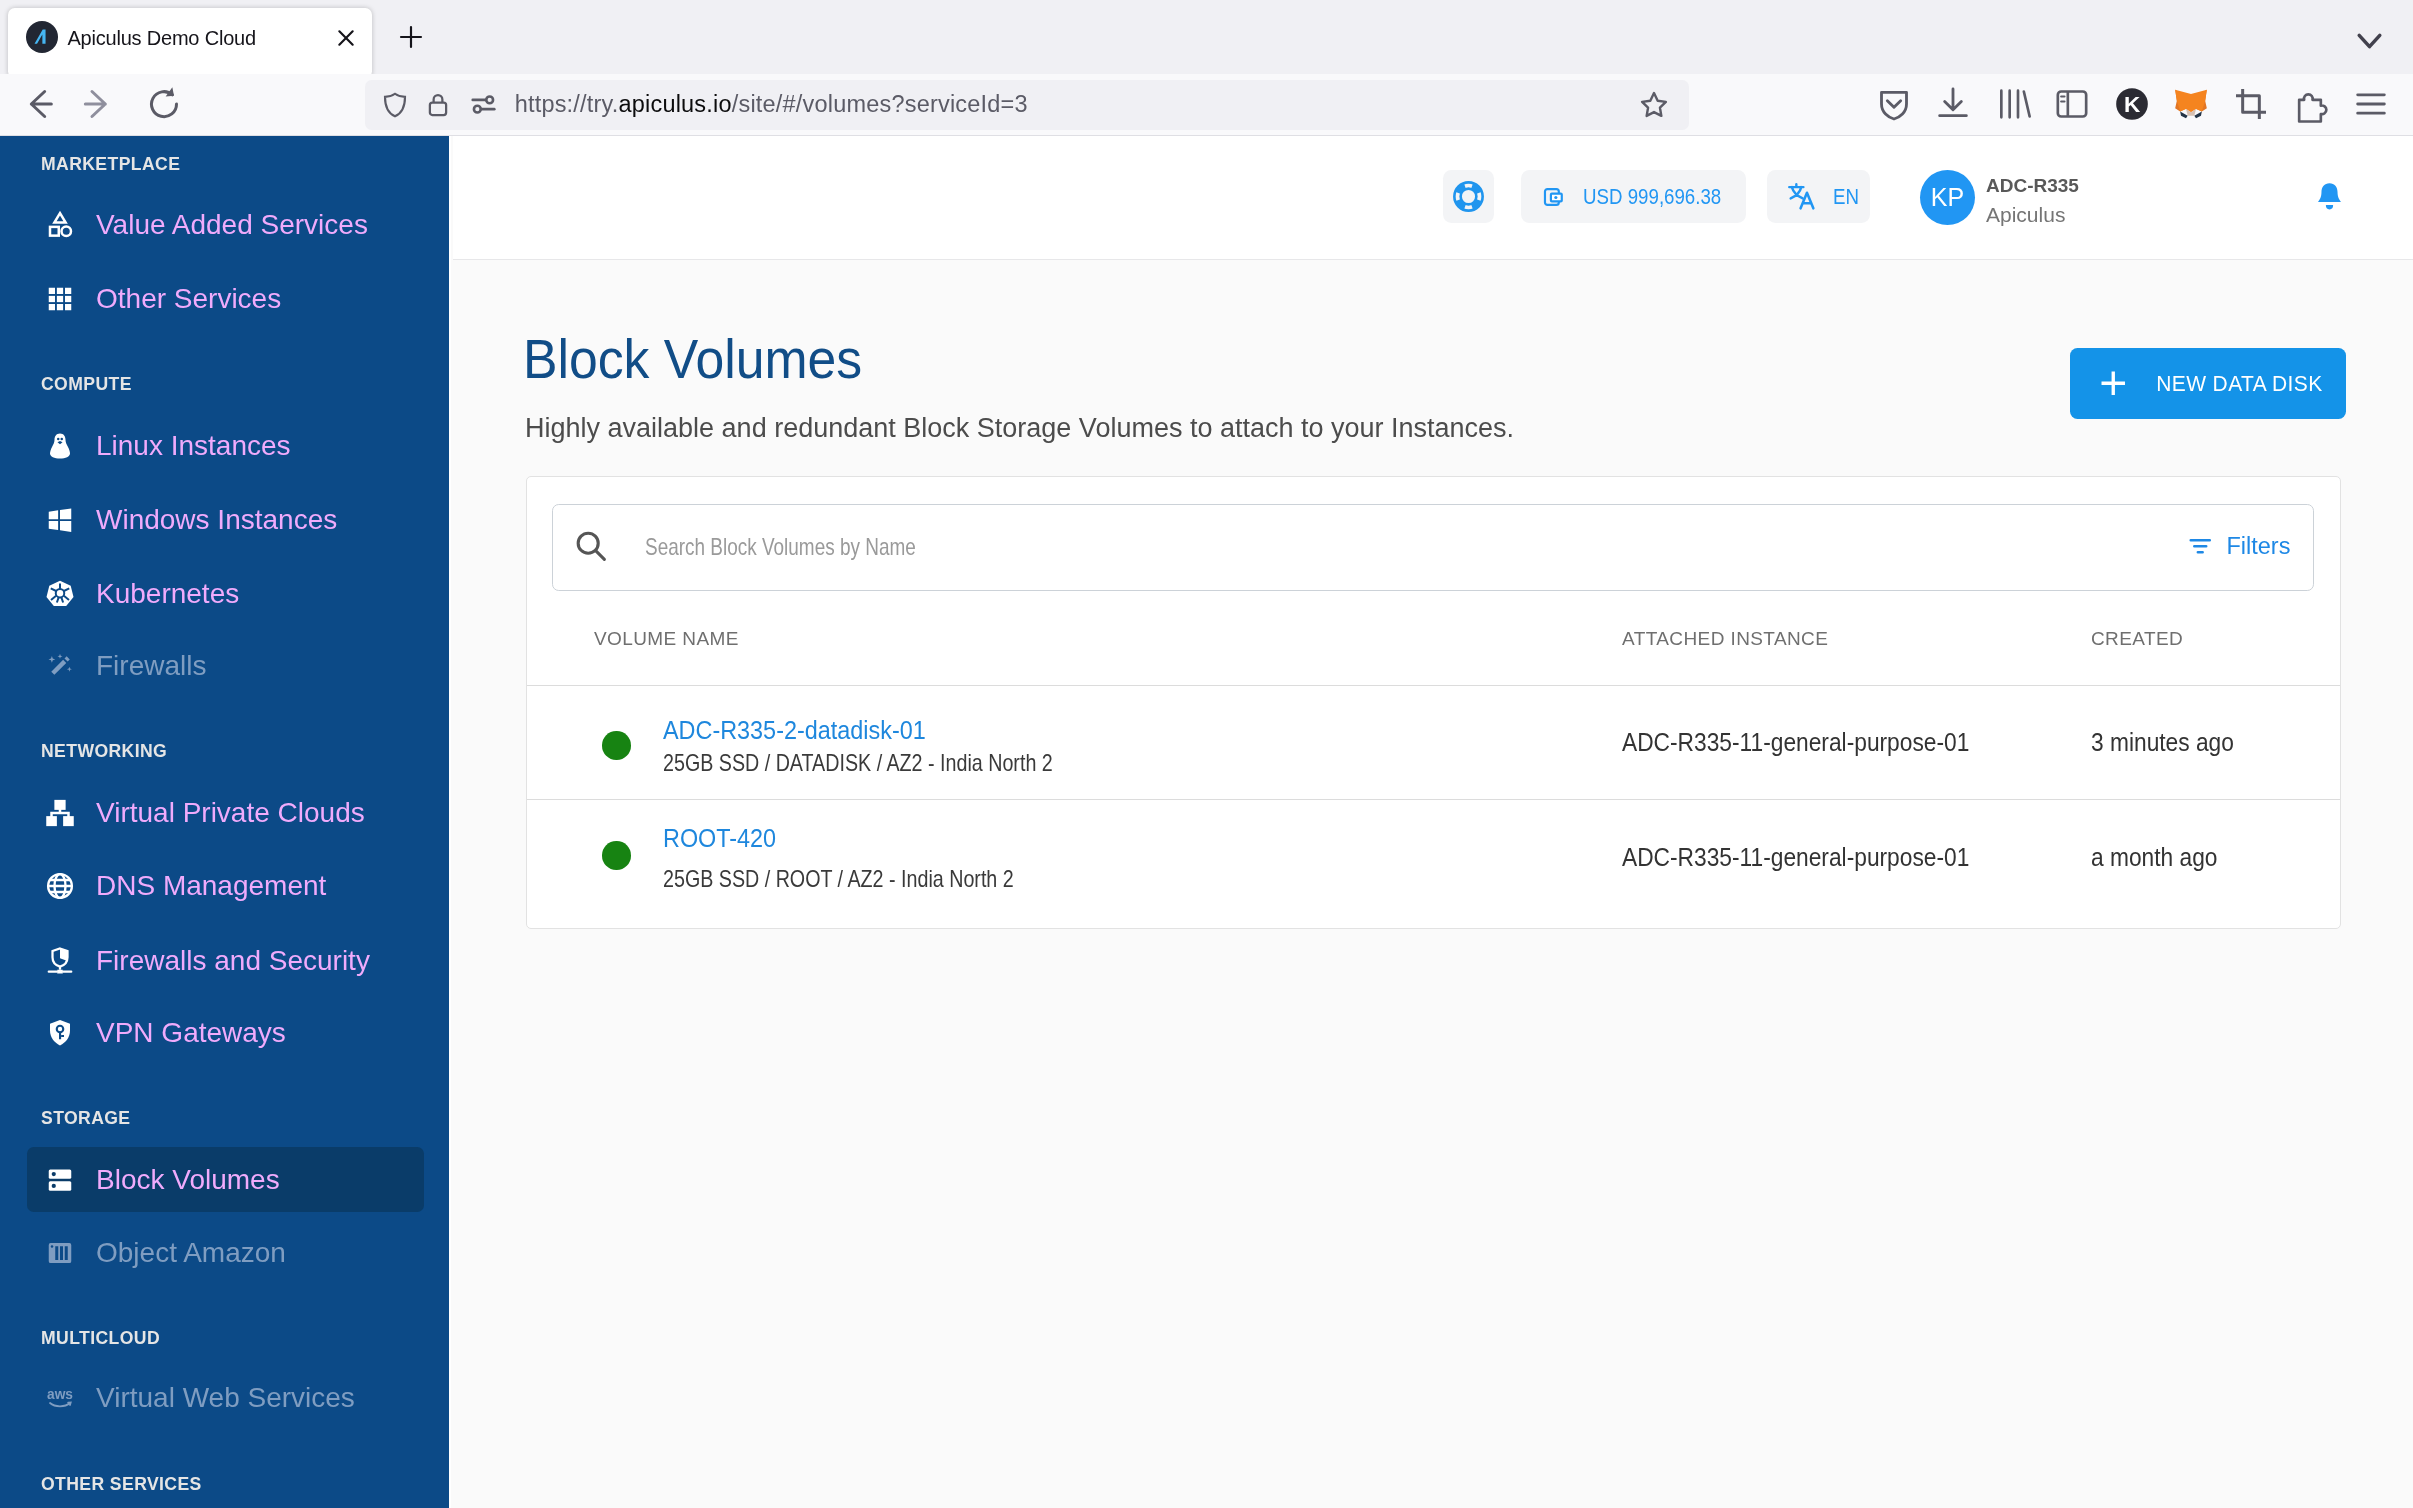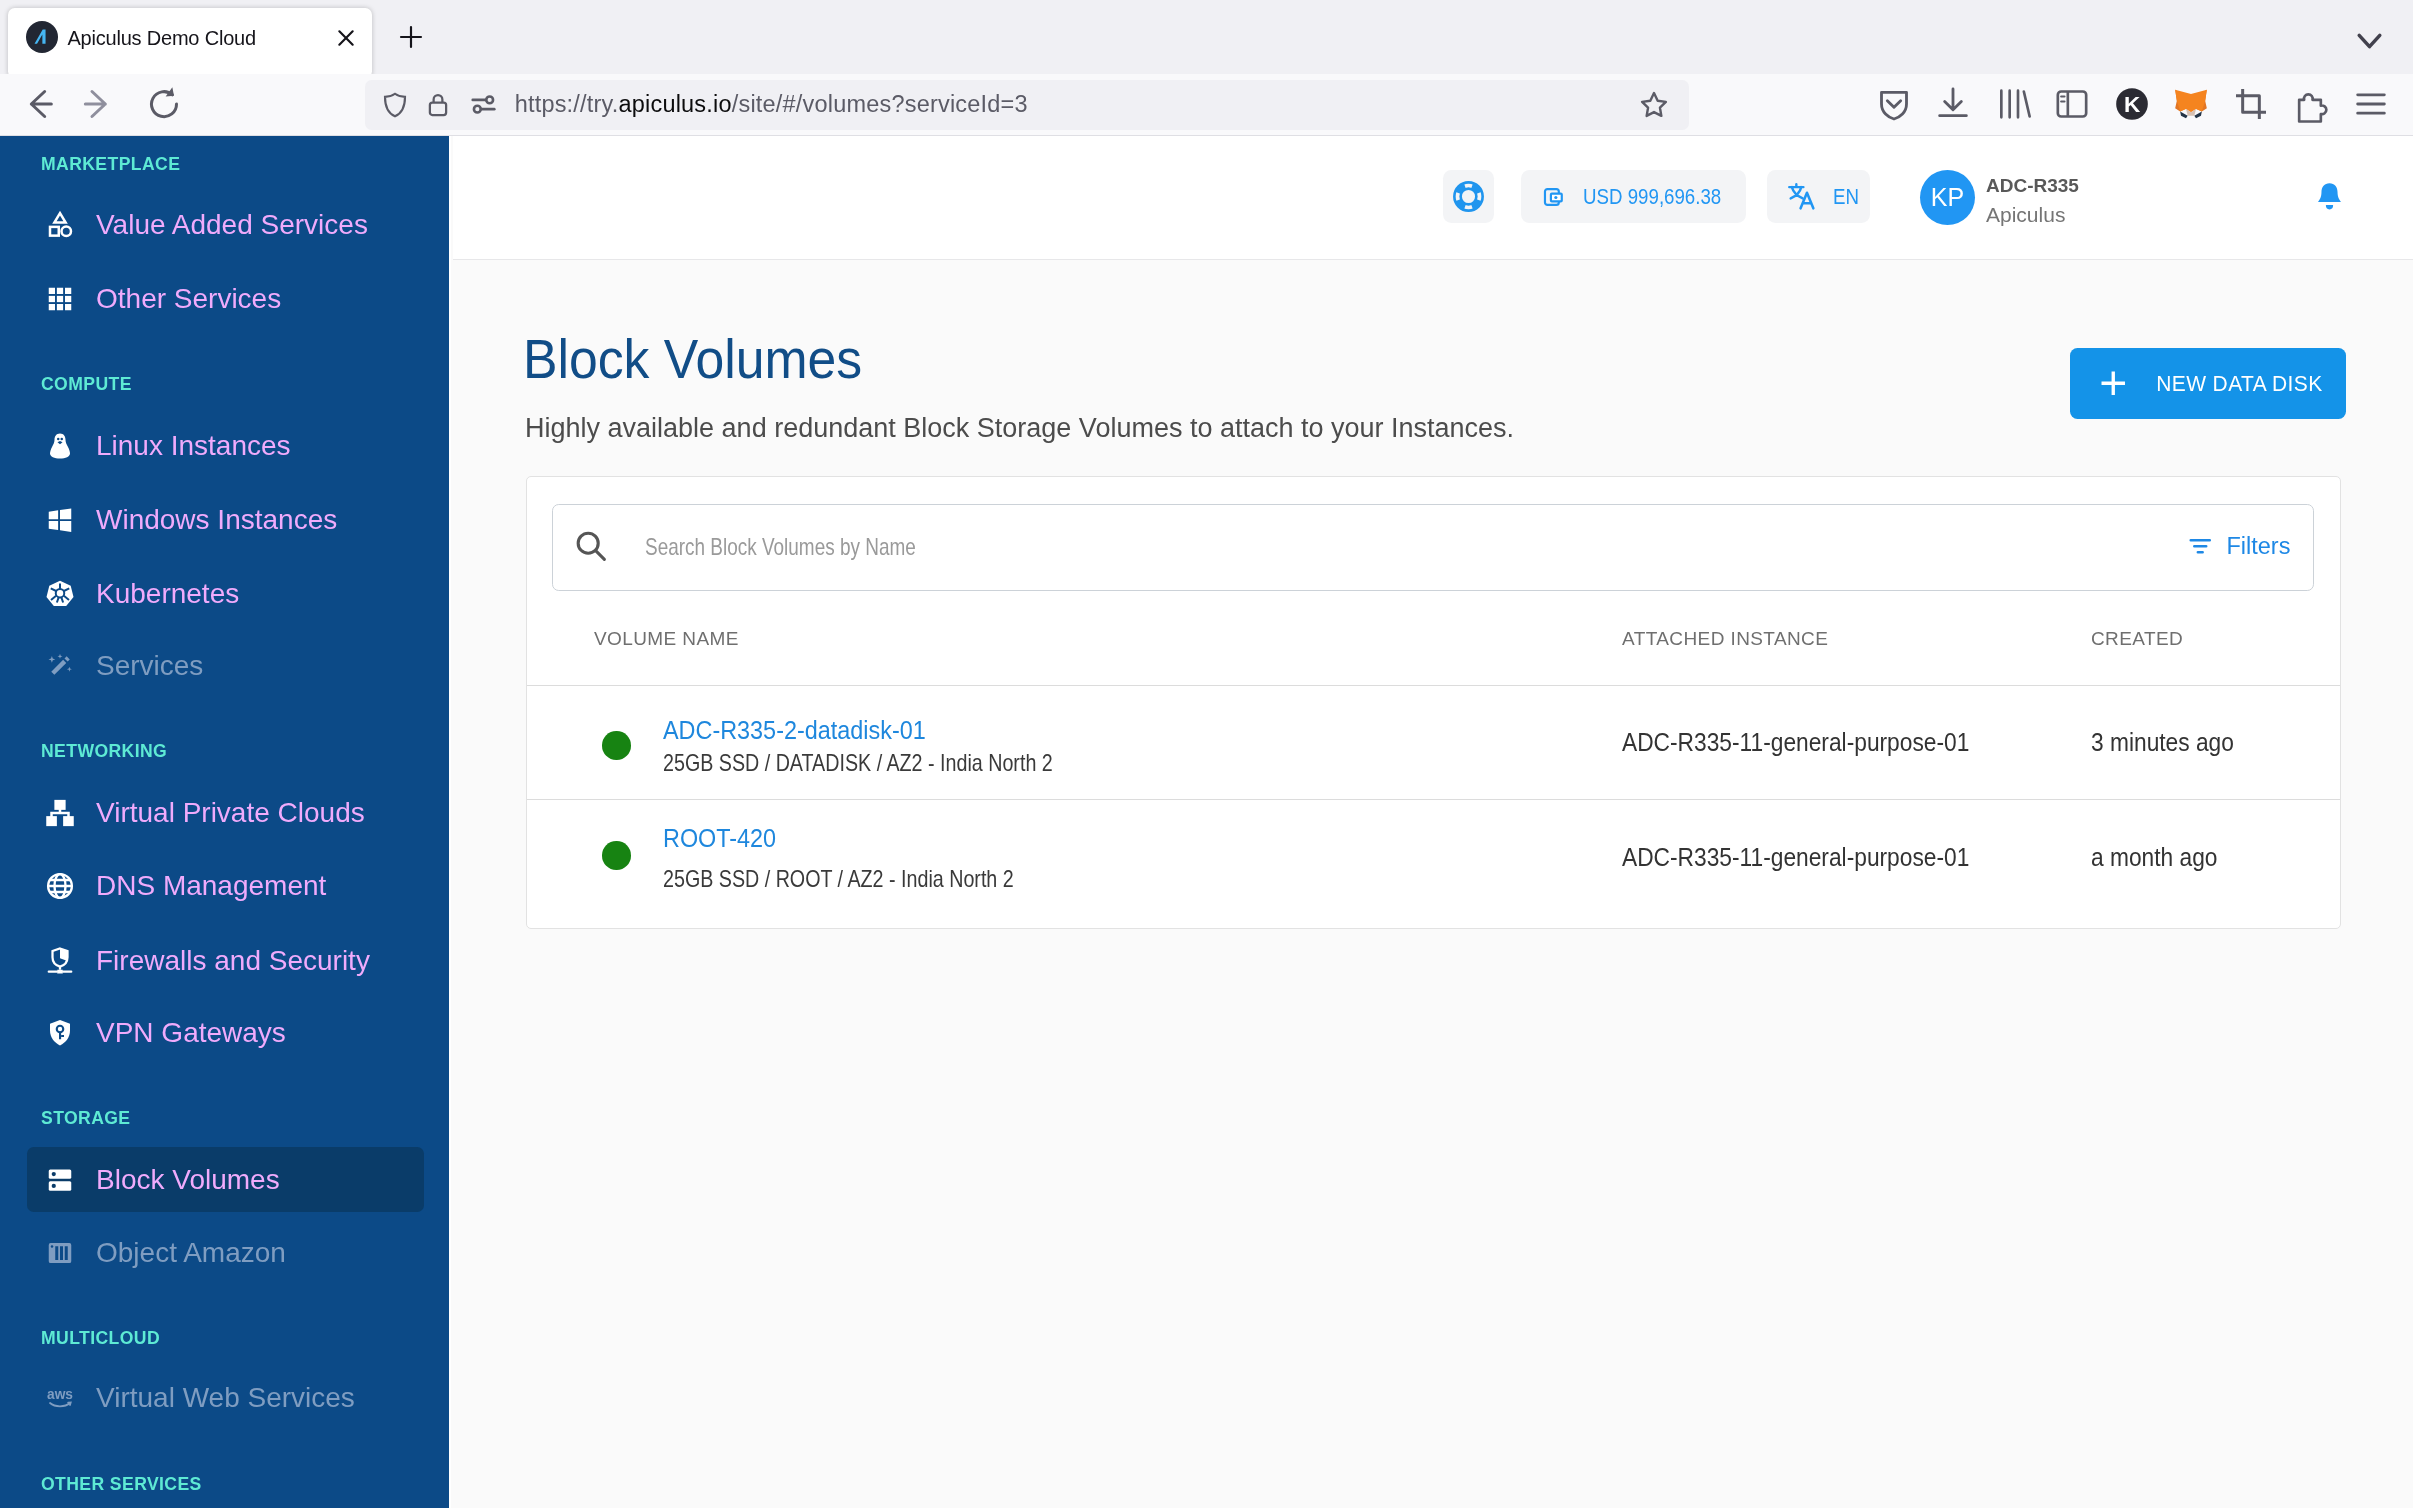--- a/index.html
+++ b/index.html
@@ -17,21 +17,21 @@
 #toolbar { position:absolute; left:0; top:74px; width:2413px; height:62px; background:#f9f9fb; border-bottom:1.7px solid #dfdfe4; }
 .navic { position:absolute; top:5px; width:50px; height:50px; display:flex; align-items:center; justify-content:center; }
 #urlbar { position:absolute; left:365px; top:5.9px; width:1324px; height:50px; background:#f0f0f4; border-radius:6.7px; display:flex; align-items:center; }
 #urltext { font-size:23.5px; color:#5b5b66; letter-spacing:0.2px; white-space:pre; }
 #urltext b { color:#0c0c0d; font-weight:400; }
 .ric { position:absolute; top:5px; width:50px; height:50px; display:flex; align-items:center; justify-content:center; }
 
 
 #page { position:absolute; left:0; top:136px; width:2413px; height:1373px; background:#fafafa; }
 #sidebar { position:absolute; left:0; top:0; width:451px; height:1373px; background:#0c4a87; border-right:2.5px solid #fff; }
-.slabel { position:absolute; left:41px; font-size:17.6px; font-weight:700; letter-spacing:0.4px; color:#5eead4; }
+.slabel { position:absolute; left:41px; font-size:17.6px; font-weight:700; letter-spacing:0.4px; color:#e5e5e5; }
 .sitem { position:absolute; left:0; width:451px; height:74px; display:flex; align-items:center; color:#f0abfc; font-size:28px; }
 .sitem svg { position:absolute; left:45px; width:30px; height:30px; }
 .sitem .txt { position:absolute; left:96px; }
 .sitem.dim { color:#7f9dc1; }
 #active-item { position:absolute; left:27px; top:1011px; width:397px; height:65px; background:#0a3c69; border-radius:6.7px; }
 
 #appheader { position:absolute; left:453px; top:0; width:1960px; height:124px; background:#fff; border-bottom:1.7px solid #e7e7e9; }
 .pill { position:absolute; top:34px; height:53px; background:#f3f4f6; border-radius:8.4px; display:flex; align-items:center; }
 #helptile { left:990px; width:51px; justify-content:center; }
 #usdpill { left:1068px; width:225px; }
@@ -203,21 +203,21 @@
       <span class="txt">Windows Instances</span>
     </div>
     <div class="sitem dim" style="top:493px">
       <svg viewBox="0 0 24 24" fill="#7f9dc1">
           <path d="M14.5 7 L17 9.5 L7.5 19 L5 16.5 Z"></path>
           <path d="M15.6 5.9 L18.1 8.4 L19.8 6.7 L17.3 4.2 Z"></path>
           <path d="M5.5 4 L6.2 6 L8.2 6.7 L6.2 7.4 L5.5 9.4 L4.8 7.4 L2.8 6.7 L4.8 6 Z"></path>
           <path d="M12 2.2 L12.5 3.7 L14 4.2 L12.5 4.7 L12 6.2 L11.5 4.7 L10 4.2 L11.5 3.7 Z"></path>
           <path d="M19.5 12.5 L20 14 L21.5 14.5 L20 15 L19.5 16.5 L19 15 L17.5 14.5 L19 14 Z"></path>
         </svg>
-      <span class="txt">Services</span>
+      <span class="txt">Firewalls</span>
     </div>
     <div class="slabel" style="top:605px">NETWORKING</div>
     <div class="sitem" style="top:640px">
       <svg viewBox="0 0 24 24" fill="none" stroke="#fff" stroke-width="2">
           <rect x="8.5" y="2.5" width="7" height="6" fill="#fff"></rect>
           <rect x="2" y="15.5" width="6.5" height="6" fill="#fff"></rect>
           <rect x="15.5" y="15.5" width="6.5" height="6" fill="#fff"></rect>
           <path d="M12 8.5 V12 M5.2 15.5 V12 H18.8 V15.5"></path>
         </svg>
       <span class="txt">Virtual Private Clouds</span>

